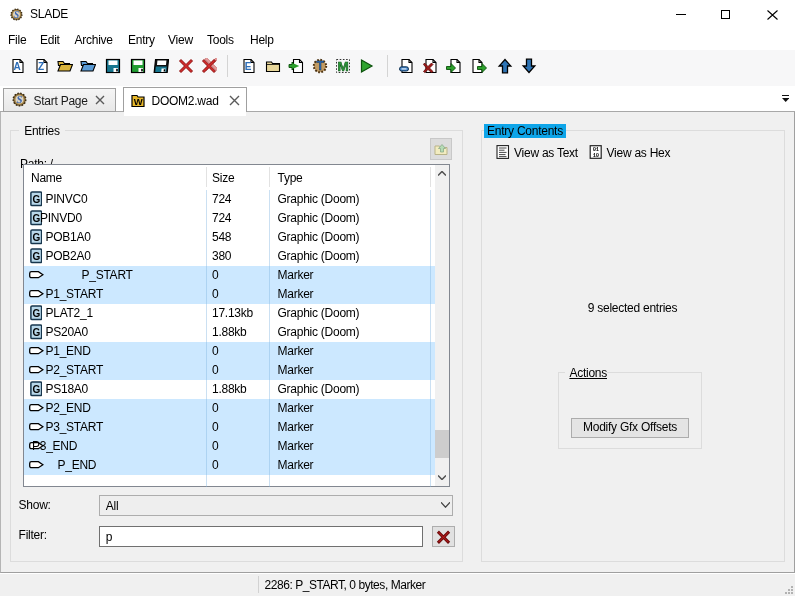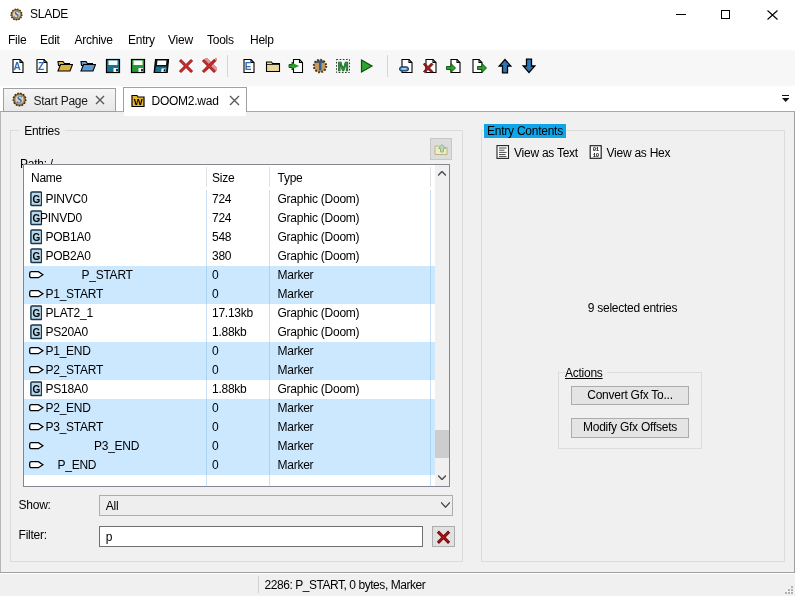--- a/index.html
+++ b/index.html
@@ -261,21 +261,21 @@
 <svg class="abs" style="left:28.8px;top:423.2px" width="14.8" height="7.4" viewBox="0 0 14.8 7.4">
       <path d="M2.4 0.7 h7 l4.5 3 l-4.5 3 h-7 a1.7 1.7 0 0 1 -1.7 -1.7 v-2.6 a1.7 1.7 0 0 1 1.7 -1.7 z" fill="#fff" stroke="#000" stroke-width="1.3"></path>
     </svg>
 <div class="abs t12" style="left:45.5px;top:420.2px;">P3_START</div>
 <div class="abs t12" style="left:212px;top:420.2px;">0</div>
 <div class="abs t12" style="left:277.5px;top:420.2px;">Marker</div>
 <div class="abs" style="left:23.7px;top:436.5px;width:411.0px;height:19.0px;background:#cce8ff;"></div>
 <svg class="abs" style="left:28.8px;top:442.2px" width="14.8" height="7.4" viewBox="0 0 14.8 7.4">
       <path d="M2.4 0.7 h7 l4.5 3 l-4.5 3 h-7 a1.7 1.7 0 0 1 -1.7 -1.7 v-2.6 a1.7 1.7 0 0 1 1.7 -1.7 z" fill="#fff" stroke="#000" stroke-width="1.3"></path>
     </svg>
-<div class="abs t12" style="left:60px;top:439.2px;padding-left:34px;">P3_END</div>
+<div class="abs t12" style="left:32px;top:439.2px;">P3_END</div>
 <div class="abs t12" style="left:212px;top:439.2px;">0</div>
 <div class="abs t12" style="left:277.5px;top:439.2px;">Marker</div>
 <div class="abs" style="left:23.7px;top:455.5px;width:411.0px;height:19.0px;background:#cce8ff;"></div>
 <svg class="abs" style="left:28.8px;top:461.2px" width="14.8" height="7.4" viewBox="0 0 14.8 7.4">
       <path d="M2.4 0.7 h7 l4.5 3 l-4.5 3 h-7 a1.7 1.7 0 0 1 -1.7 -1.7 v-2.6 a1.7 1.7 0 0 1 1.7 -1.7 z" fill="#fff" stroke="#000" stroke-width="1.3"></path>
     </svg>
 <div class="abs t12" style="left:45.5px;top:458.2px;margin-left:12px;">P_END</div>
 <div class="abs t12" style="left:212px;top:458.2px;">0</div>
 <div class="abs t12" style="left:277.5px;top:458.2px;">Marker</div>
 <div class="abs" style="left:205.6px;top:189.5px;width:1px;height:297.0px;background:rgba(130,180,225,0.42);"></div>
@@ -310,22 +310,21 @@
     </svg>
 <div class="abs t12" style="left:514px;top:145.5px;">View as Text</div>
 <svg class="abs" style="left:589px;top:144.8px" width="13.5" height="14" viewBox="0 0 13.5 14">
       <rect x="1.2" y="0.7" width="11" height="12.6" fill="#fff" stroke="#222" stroke-width="1.2"></rect>
       <text x="6.7" y="6.4" font-size="5.5" font-weight="bold" text-anchor="middle" fill="#111" font-family="Liberation Mono,monospace">01</text>
       <text x="6.7" y="12" font-size="5.5" font-weight="bold" text-anchor="middle" fill="#111" font-family="Liberation Mono,monospace">10</text>
     </svg>
 <div class="abs t12" style="left:606.5px;top:145.5px;">View as Hex</div>
 <div class="abs t12" style="left:480.5px;top:301.3px;width:304px;text-align:center;">9 selected entries</div>
 <div class="abs" style="left:557.6px;top:372px;width:144.3px;height:76.5px;border:1px solid #dcdcdc;"></div>
-<div class="abs t12" style="left:565px;top:366px;width:42px;height:13px;background:#f0f0f0;text-align:left;text-decoration:underline;">Actions</div>
-<div class="abs" style="left:571px;top:386.2px;width:118px;height:19.2px;background:#e4e4e4;border:1px solid #acacac;text-align:center;line-height:17px;font-size:12px;">Convert Gfx To...</div>
+<div class="abs t12" style="left:565px;top:366px;width:42px;height:13px;background:#f0f0f0;text-align:right;text-decoration:underline;">Actions</div>
 <div class="abs" style="left:571px;top:418.4px;width:118px;height:19.2px;background:#e4e4e4;border:1px solid #acacac;text-align:center;line-height:17px;font-size:12px;">Modify Gfx Offsets</div>
 <div class="abs" style="left:0px;top:573.5px;width:795px;height:22.5px;background:#f0f0f0;"></div>
 <div class="abs" style="left:258px;top:576px;width:1px;height:17px;background:#d2d2d2;"></div>
 <div class="abs t12" style="left:264.5px;top:577.5px;letter-spacing:-0.45px;">2286: P_START, 0 bytes, Marker</div>
 <div class="abs" style="left:790.5px;top:585.5px;width:2px;height:2px;background:#b2b2b2;"></div>
 <div class="abs" style="left:787.5px;top:588.5px;width:2px;height:2px;background:#b2b2b2;"></div>
 <div class="abs" style="left:790.5px;top:588.5px;width:2px;height:2px;background:#b2b2b2;"></div>
 <div class="abs" style="left:784.5px;top:591.5px;width:2px;height:2px;background:#b2b2b2;"></div>
 <div class="abs" style="left:787.5px;top:591.5px;width:2px;height:2px;background:#b2b2b2;"></div>
 <div class="abs" style="left:790.5px;top:591.5px;width:2px;height:2px;background:#b2b2b2;"></div>

